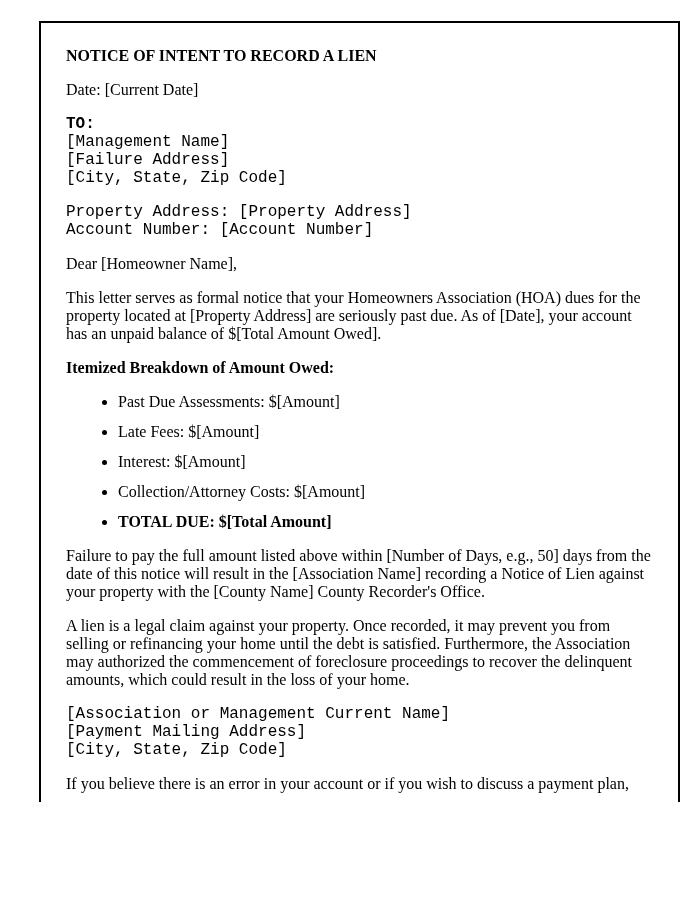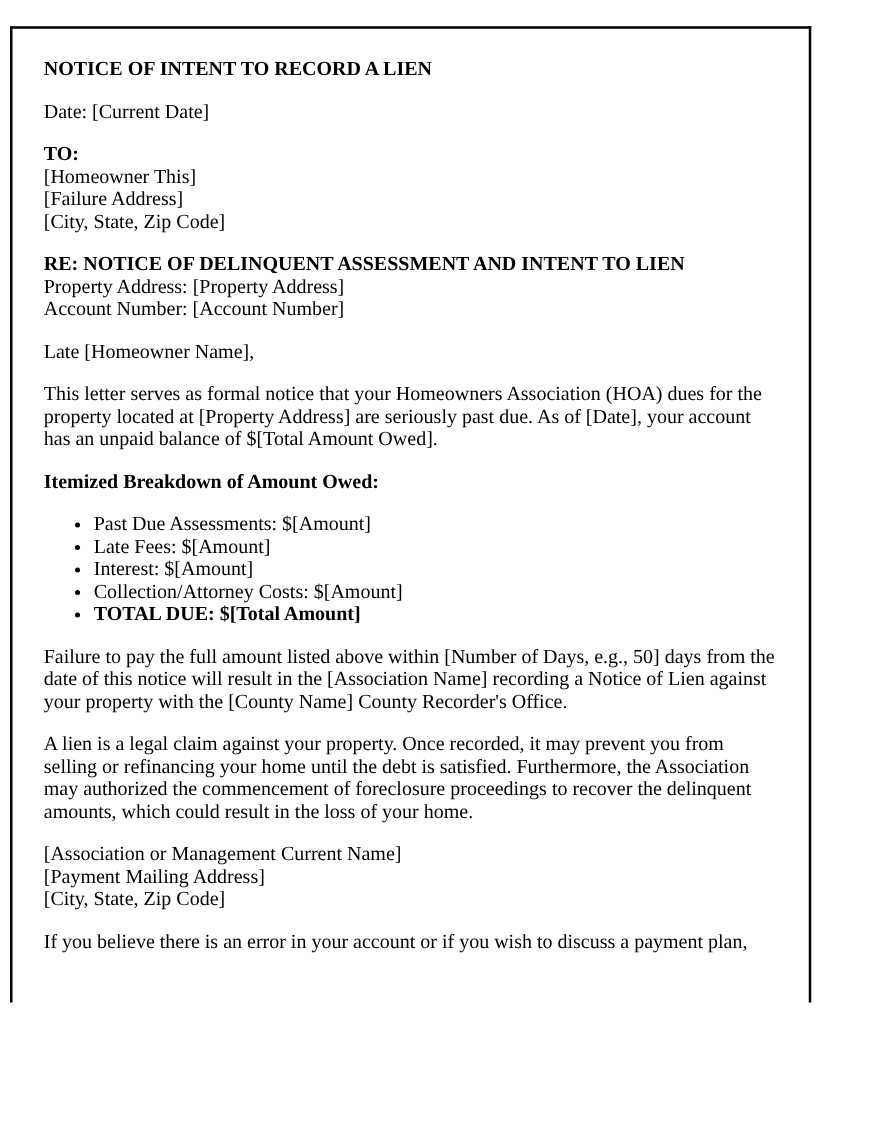--- a/index.html
+++ b/index.html
@@ -10,21 +10,21 @@
   body {
     width: 700px;
     height: 900px;
     position: relative;
     overflow: hidden;
     font-family: "Liberation Serif", "DejaVu Serif", serif;
     color: #000000;
   }
   .letter {
     position: absolute;
-    left: 8px;
+    left: 39px;
     top: 21px;
     width: 641px;
     height: 781px;
     box-sizing: border-box;
     border-top: 2px solid #000000;
     border-left: 2px solid #000000;
     border-right: 2px solid #000000;
     border-bottom: none;
     padding: 8px 25px 0 25px;
     overflow: hidden;
@@ -34,53 +34,53 @@
   }
   .letter p {
     margin: 16px 0;
   }
   .letter ul {
     margin: 16px 0;
     padding-left: 40px;
     list-style-type: disc;
   }
   .letter li {
-    margin: 0;
+    margin: 12px;
     padding: 0;
   }
   .bold {
     font-weight: bold;
   }
   .line {
     display: block;
+    font-family: Liberation Mono, monospace;
   }
 </style>
 </head>
 <body>
 
 <div class="letter">
 
   <p class="bold">NOTICE OF INTENT TO RECORD A LIEN</p>
 
   <p>Date: [Current Date]</p>
 
   <p>
     <span class="line bold">TO:</span>
-    <span class="line">[Homeowner This]</span>
+    <span class="line">[Management Name]</span>
     <span class="line">[Failure Address]</span>
     <span class="line">[City, State, Zip Code]</span>
   </p>
 
   <p>
-    <span class="line bold">RE: NOTICE OF DELINQUENT ASSESSMENT AND INTENT TO LIEN</span>
     <span class="line">Property Address: [Property Address]</span>
     <span class="line">Account Number: [Account Number]</span>
   </p>
 
-  <p>Late [Homeowner Name],</p>
+  <p>Dear [Homeowner Name],</p>
 
   <p>This letter serves as formal notice that your Homeowners Association (HOA) dues for the property located at [Property Address] are seriously past due. As of [Date], your account has an unpaid balance of $[Total Amount Owed].</p>
 
   <p class="bold">Itemized Breakdown of Amount Owed:</p>
 
   <ul>
     <li>Past Due Assessments: $[Amount]</li>
     <li>Late Fees: $[Amount]</li>
     <li>Interest: $[Amount]</li>
     <li>Collection/Attorney Costs: $[Amount]</li>

